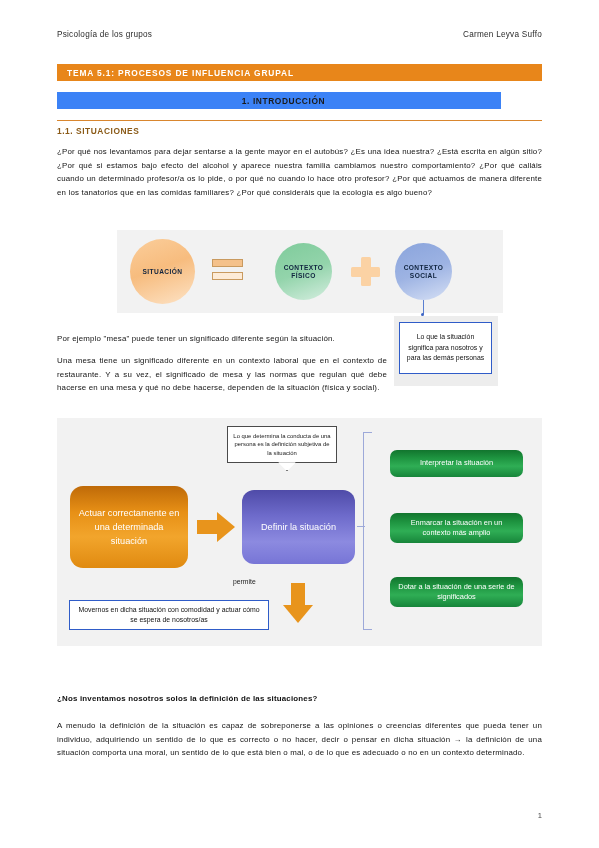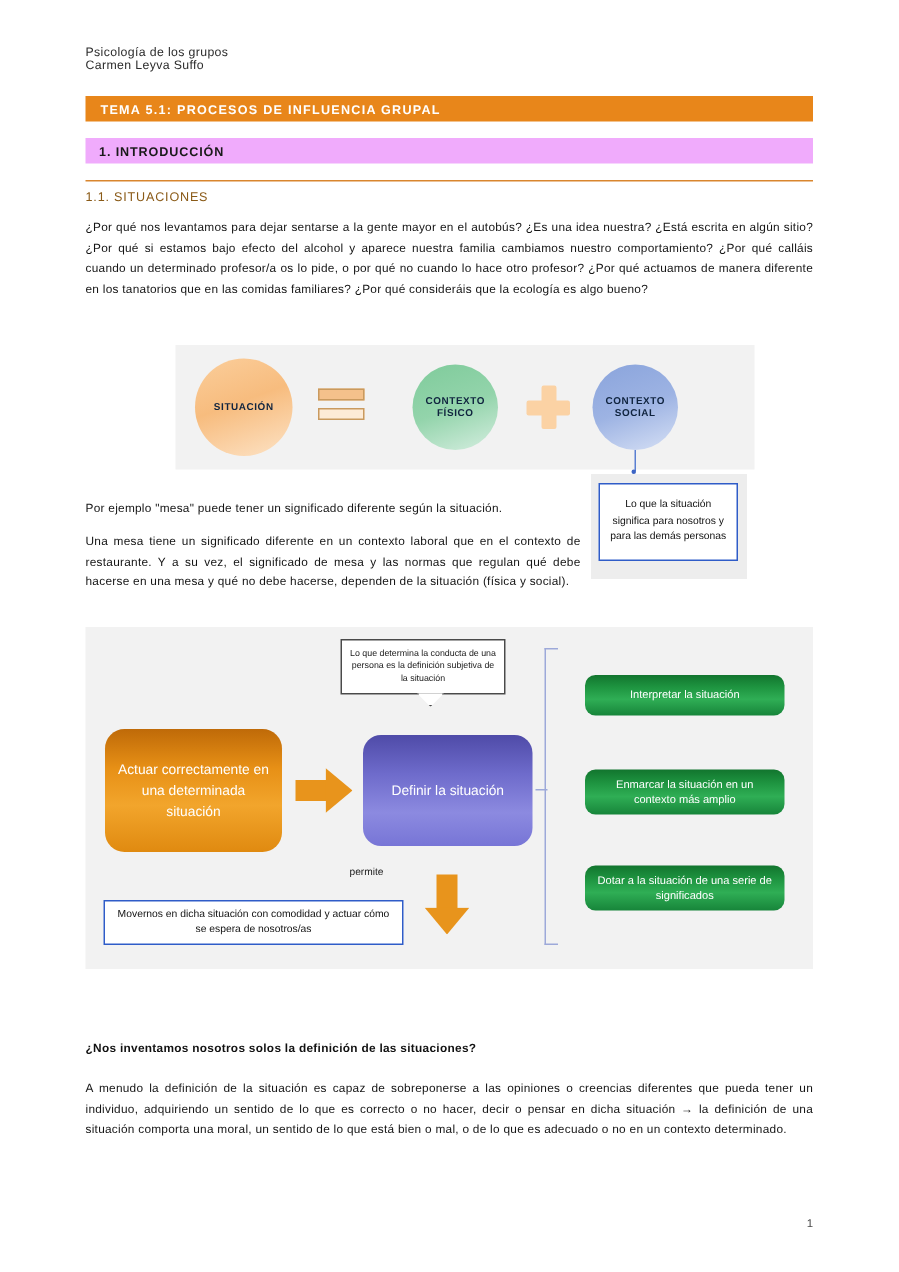--- a/index.html
+++ b/index.html
@@ -25,21 +25,20 @@
     position: absolute;
     top: 30px;
     left: 57px;
     right: 57px;
     display: flex;
     justify-content: space-between;
     align-items: baseline;
     font-size: 8.2px;
     letter-spacing: .25px;
     color: #2b2b2b;
-    flex-direction: column;
   }
 
   
   .tema-banner {
     position: absolute;
     top: 64px;
     left: 57px;
     width: 485px;
     height: 17px;
     background: #E8861A;
@@ -53,26 +52,27 @@
     font-size: 8.4px;
     font-weight: bold;
     letter-spacing: .85px;
   }
 
   
   .sec-bar {
     position: absolute;
     top: 92px;
     left: 57px;
-    width: 485px;
+    width: 444px;
     height: 17px;
-    background: #f0abfc;
-    display: flex;
-    align-items: center;
-    box-sizing: border-box;
+    background: #3b82f6;
+    display: flex;
+    align-items: center;
+    box-sizing: border-box;
+    justify-content: center;
   }
   .sec-bar .txt {
     padding-left: 9px;
     color: #1a1a1a;
     font-size: 8.4px;
     font-weight: bold;
     letter-spacing: .6px;
   }
 
   
@@ -83,21 +83,21 @@
     width: 485px;
   }
   .subsec .rule {
     width: 100%;
     height: 1px;
     background: #D9862E;
   }
   .subsec .txt {
     margin-top: 5px;
     font-size: 8.4px;
-    font-weight: normal;
+    font-weight: bold;
     letter-spacing: .55px;
     color: #8a5a17;
   }
 
   
   .para {
     position: absolute;
     left: 57px;
     width: 485px;
     font-size: 7.9px;

